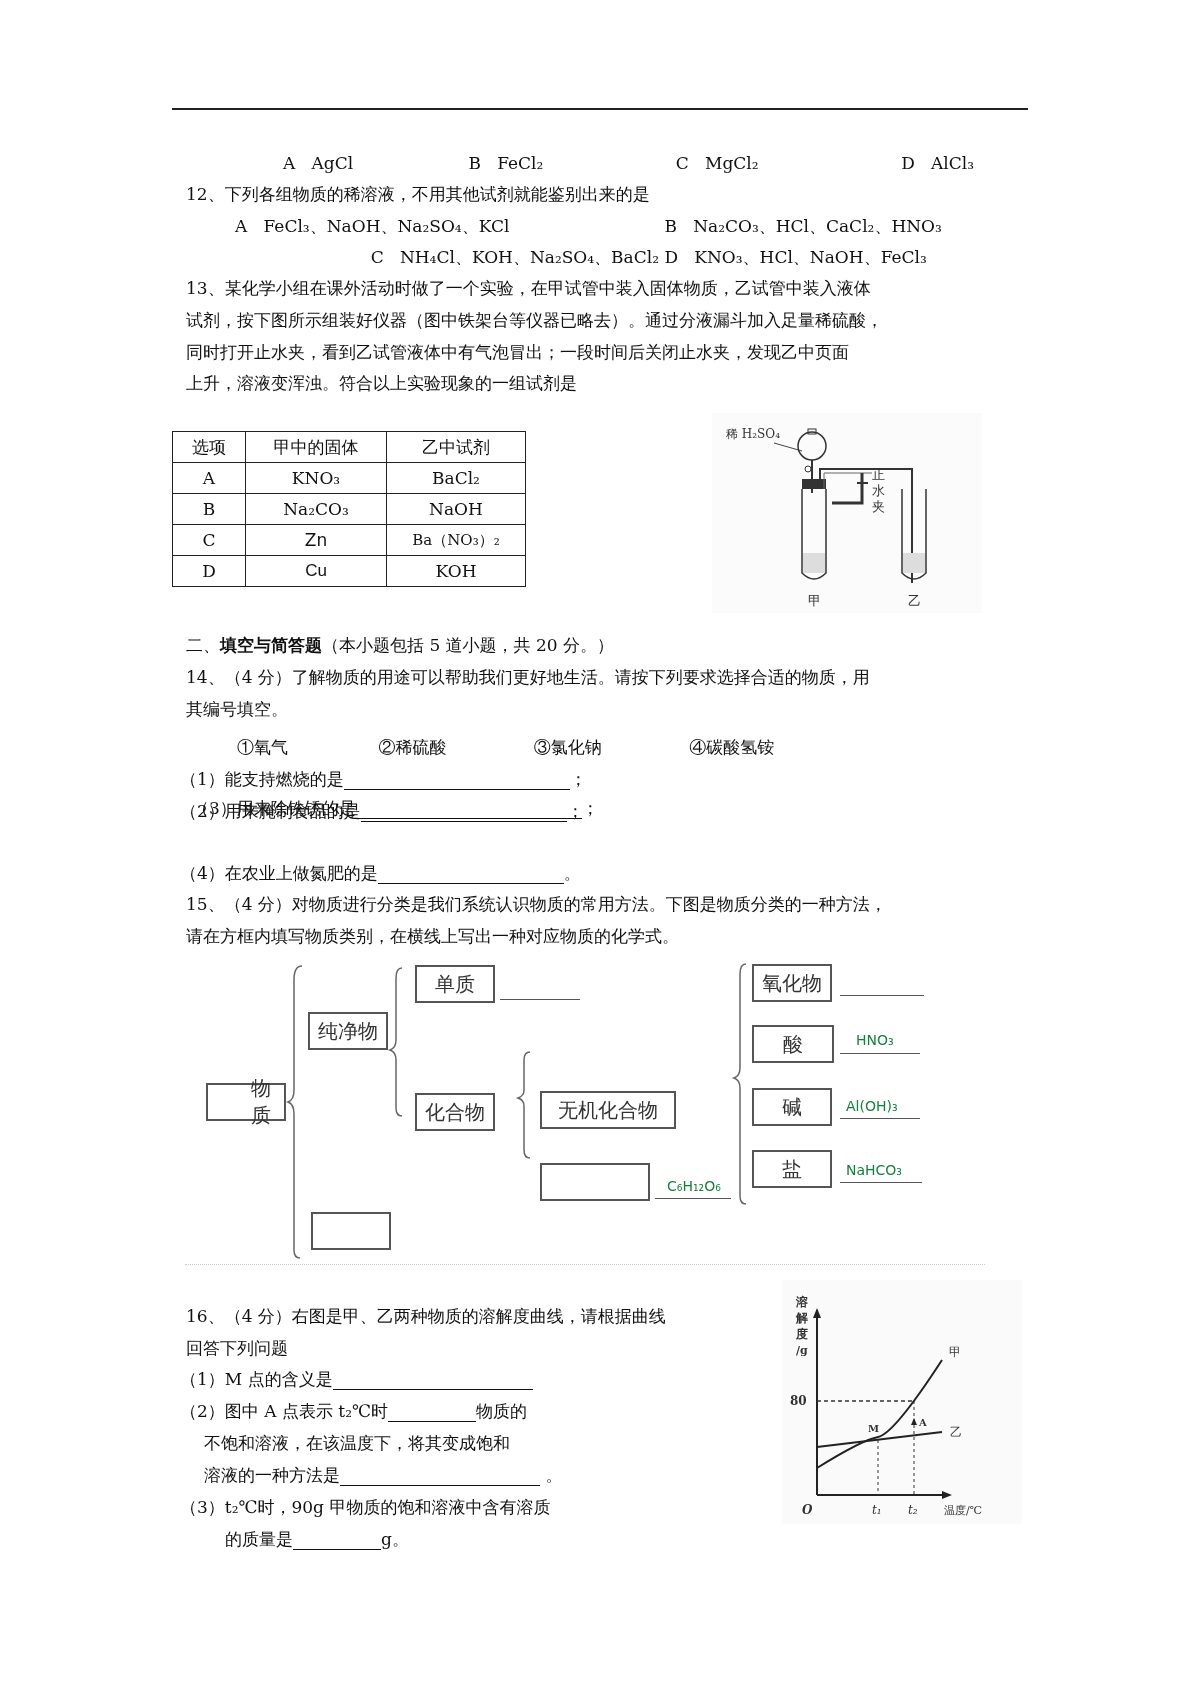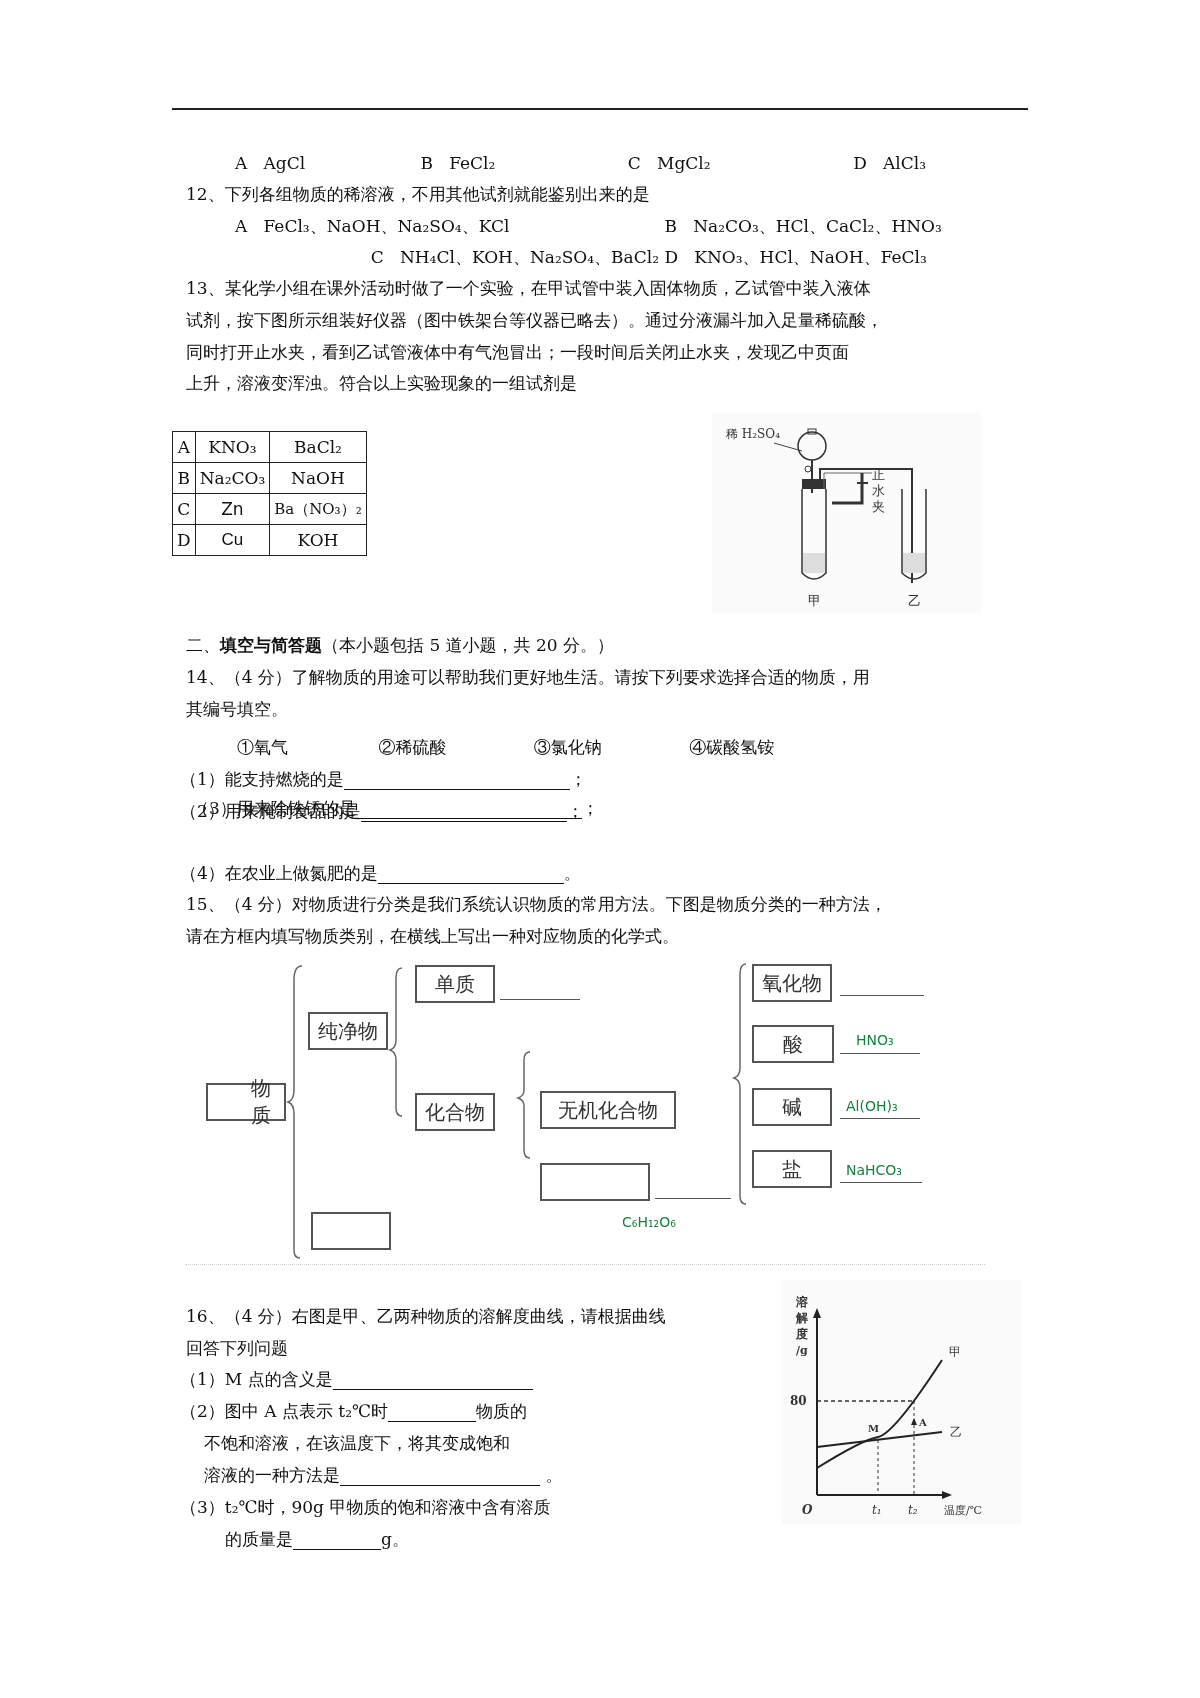--- a/index.html
+++ b/index.html
@@ -32,21 +32,21 @@
   .uline { position: absolute; height: 1px; background: #555; }
   .dotrule { position: absolute; left: 185px; top: 1264px; width: 800px; border-top: 1px dotted #ccc; }
   svg text { font-family: "DejaVu Serif", "Liberation Serif", serif; }
 </style>
 </head>
 <body>
 
 <div class="rule-top"></div>
 
 <div class="line" style="top:152px; left:235px;">
-  <span class="opt" style="width:180px;"><span>A</span>&nbsp;&nbsp;&nbsp;<span>AgCl</span></span>
+  <span class="opt" style="width:180px;margin-left:48px;"><span>A</span>&nbsp;&nbsp;&nbsp;<span>AgCl</span></span>
   <span class="opt" style="width:202px;"><span>B</span>&nbsp;&nbsp;&nbsp;<span>FeCl₂</span></span>
   <span class="opt" style="width:220px;"><span>C</span>&nbsp;&nbsp;&nbsp;<span>MgCl₂</span></span>
   <span class="opt"><span>D</span>&nbsp;&nbsp;&nbsp;<span>AlCl₃</span></span>
 </div>
 
 <div class="line" style="top:183px;">12、下列各组物质的稀溶液，不用其他试剂就能鉴别出来的是</div>
 <div class="line" style="top:215px; left:235px;">
   <span class="opt" style="width:424px;"><span>A</span>&nbsp;&nbsp;&nbsp;<span>FeCl₃、NaOH、Na₂SO₄、KCl</span></span>
   <span class="opt"><span>B</span>&nbsp;&nbsp;&nbsp;<span>Na₂CO₃、HCl、CaCl₂、HNO₃</span></span>
 </div>
@@ -55,20 +55,25 @@
   <span class="opt"><span>D</span>&nbsp;&nbsp;&nbsp;<span>KNO₃、HCl、NaOH、FeCl₃</span></span>
 </div>
 
 <div class="line" style="top:277px;">13、某化学小组在课外活动时做了一个实验，在甲试管中装入固体物质，乙试管中装入液体</div>
 <div class="line" style="top:309px;">试剂，按下图所示组装好仪器（图中铁架台等仪器已略去）。通过分液漏斗加入足量稀硫酸，</div>
 <div class="line" style="top:341px;">同时打开止水夹，看到乙试管液体中有气泡冒出；一段时间后关闭止水夹，发现乙中页面</div>
 <div class="line" style="top:372px;">上升，溶液变浑浊。符合以上实验现象的一组试剂是</div>
 
 <table class="q13">
   <tbody>
+      <tr>
+    <td class="c0">选项</td>
+    <td class="c1">甲中的固体</td>
+    <td class="c2">乙中试剂</td>
+  </tr>
   <tr>
     <td>A</td>
     <td>KNO₃</td>
     <td>BaCl₂</td>
   </tr>
   <tr>
     <td>B</td>
     <td>Na₂CO₃</td>
     <td>NaOH</td>
   </tr>
@@ -141,21 +146,21 @@
     <path d="M466 4 Q460 4 460 14 L460 108 Q460 116 454 118 Q460 120 460 128 L460 236 Q460 244 466 244" fill="none" stroke="#666" stroke-width="1.5"></path>
   </svg>
   <div class="cbox" style="left:206px; top:1083px; width:80px; height:38px;padding-left:43px;">物质</div>
   <div class="cbox" style="left:308px; top:1012px; width:80px; height:38px;">纯净物</div>
   <div class="cbox" style="left:311px; top:1212px; width:80px; height:38px;"></div>
   <div class="cbox" style="left:415px; top:965px; width:80px; height:38px;">单质</div>
   <div class="uline" style="left:500px; top:999px; width:80px;"></div>
   <div class="cbox" style="left:415px; top:1093px; width:80px; height:38px;">化合物</div>
   <div class="cbox" style="left:540px; top:1091px; width:136px; height:38px;">无机化合物</div>
   <div class="cbox" style="left:540px; top:1163px; width:110px; height:38px;"></div>
-  <div class="chem" style="left:622px; top:1178px;margin-top:36px;">C₆H₁₂O₆</div>
+  <div class="chem" style="left:667px; top:1178px;">C₆H₁₂O₆</div>
   <div class="uline" style="left:655px; top:1198px; width:76px;"></div>
 
   <div class="cbox" style="left:752px; top:964px; width:80px; height:38px;">氧化物</div>
   <div class="uline" style="left:840px; top:995px; width:84px;"></div>
   <div class="cbox" style="left:752px; top:1025px; width:82px; height:38px;">酸</div>
   <div class="chem" style="left:856px; top:1032px;">HNO₃</div>
   <div class="uline" style="left:840px; top:1053px; width:80px;"></div>
   <div class="cbox" style="left:752px; top:1088px; width:80px; height:38px;">碱</div>
   <div class="chem" style="left:846px; top:1098px;">Al(OH)₃</div>
   <div class="uline" style="left:840px; top:1118px; width:80px;"></div>

